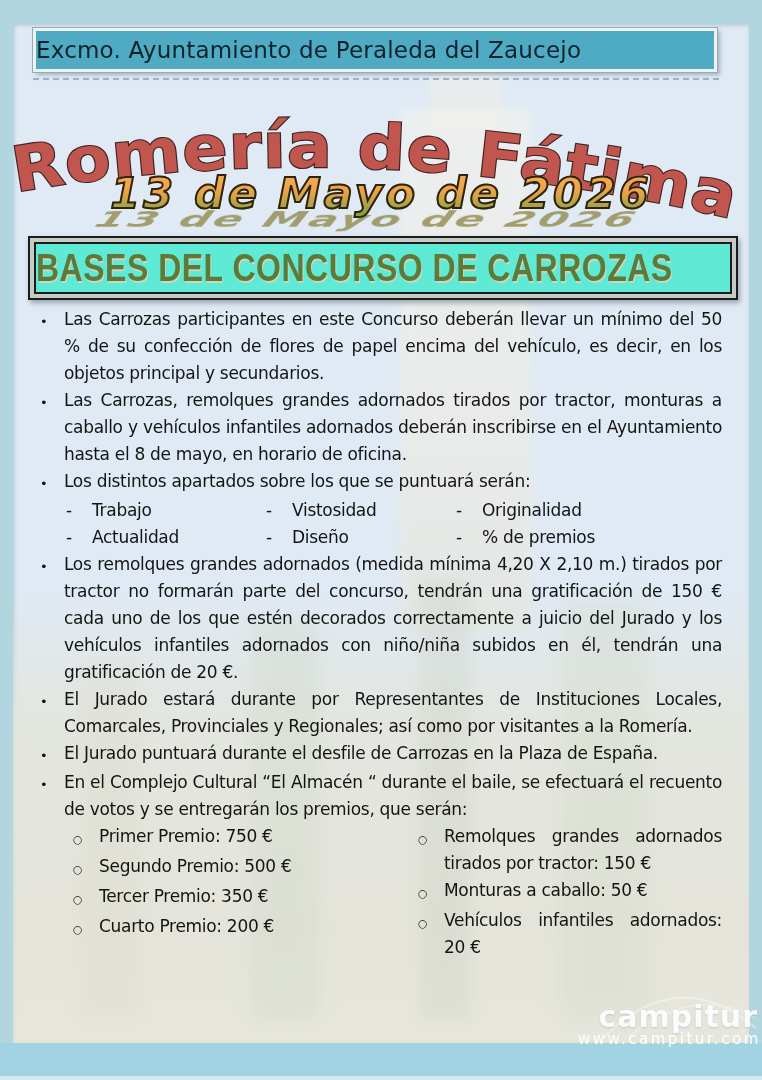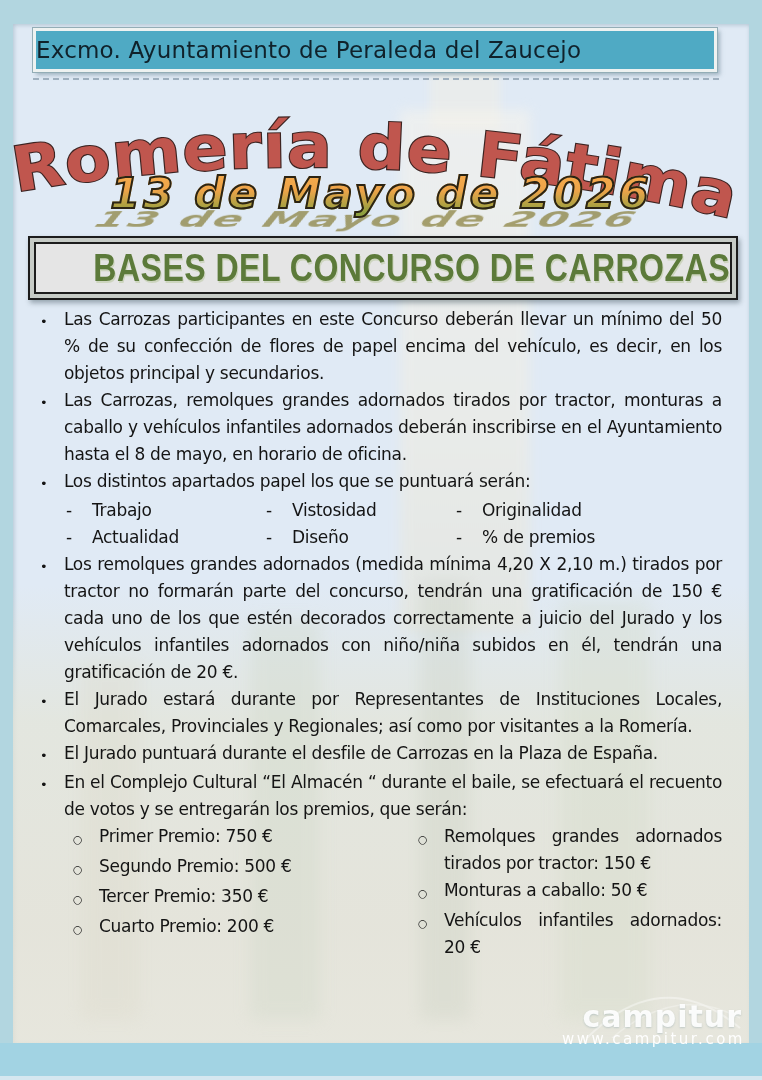--- a/index.html
+++ b/index.html
@@ -81,22 +81,22 @@
     filter:blur(.6px);
   }
 
   
   .section-box{
     position:absolute;left:28px;top:236px;width:698px;z-index:3;
     border:2px solid #1c1c1c;background:#c6cbc6;padding:4px;
     box-shadow:2px 3px 5px rgba(40,60,70,.4);
   }
   .section-inner{
-    border:2px solid #1c1c1c;background:#e5e5e5;
-    text-align:right;padding:6px 0 5px 0;
+    border:2px solid #1c1c1c;background:#5eead4;
+    text-align:left;padding:6px 0 5px 0;
   }
   .section-text{
     display:inline-block;font-family:"Liberation Sans","DejaVu Sans",sans-serif;
     font-weight:bold;font-size:32px;color:#5c7a3a;letter-spacing:.5px;
     transform:scaleY(1.22);transform-origin:center;
     text-shadow:1px 1px 0 #cdd5bf;
   }
 
   
   .content{
@@ -116,21 +116,21 @@
   .pz-left{flex:none;width:330px;}
   .pz-right{flex:1;margin-left:15px;}
   .pz-item{display:flex;}
   .pz-marker{flex:none;width:26px;font-size:11px;padding-top:3px;}
   .pz-text{flex:1;}
   .footer-note{margin-top:4px;text-align:justify;}
 
   
   .footer-bar{position:absolute;left:0;top:1043px;width:762px;height:33px;background:#a2d3e3;z-index:4;}
   .footer-strip{position:absolute;left:0;top:1076px;width:762px;height:4px;background:#d5e7f0;z-index:4;}
-  .watermark{position:absolute;right:20px;top:1002px;width:180px;text-align:right;z-index:5;}
+  .watermark{position:absolute;right:4px;top:1002px;width:180px;text-align:right;z-index:5;}
   .wm-arcs{position:absolute;right:0;top:-14px;opacity:.55;}
   .wm-brand{
     position:relative;font-size:30px;font-weight:bold;letter-spacing:1px;
     color:rgba(255,255,255,.92);line-height:30px;
     text-shadow:0 1px 2px rgba(120,150,160,.35);
   }
   .wm-url{
     position:relative;font-size:15px;letter-spacing:2.5px;color:rgba(255,255,255,.95);line-height:14px;
   }
 </style>
@@ -177,21 +177,21 @@
     <span class="rule-text">Las Carrozas participantes en este Concurso deberán llevar un mínimo del 50 % de su confección de flores de papel encima del vehículo, es decir, en los objetos principal y secundarios.</span>
   </div>
 
   <div class="rule">
     <span class="marker">•</span>
     <span class="rule-text">Las Carrozas, remolques grandes adornados tirados por tractor, monturas a caballo y vehículos infantiles adornados deberán inscribirse en el Ayuntamiento hasta el 8 de mayo, en horario de oficina.</span>
   </div>
 
   <div class="rule">
     <span class="marker">•</span>
-    <span class="rule-text">Los distintos apartados papel los que se puntuará serán:</span>
+    <span class="rule-text">Los distintos apartados sobre los que se puntuará serán:</span>
   </div>
 
   <div class="score-grid">
     <span class="score-item">
         <span class="score-dash">-</span>
         <span>Trabajo</span>
       </span>
     <span class="score-item">
         <span class="score-dash">-</span>
         <span>Vistosidad</span>

